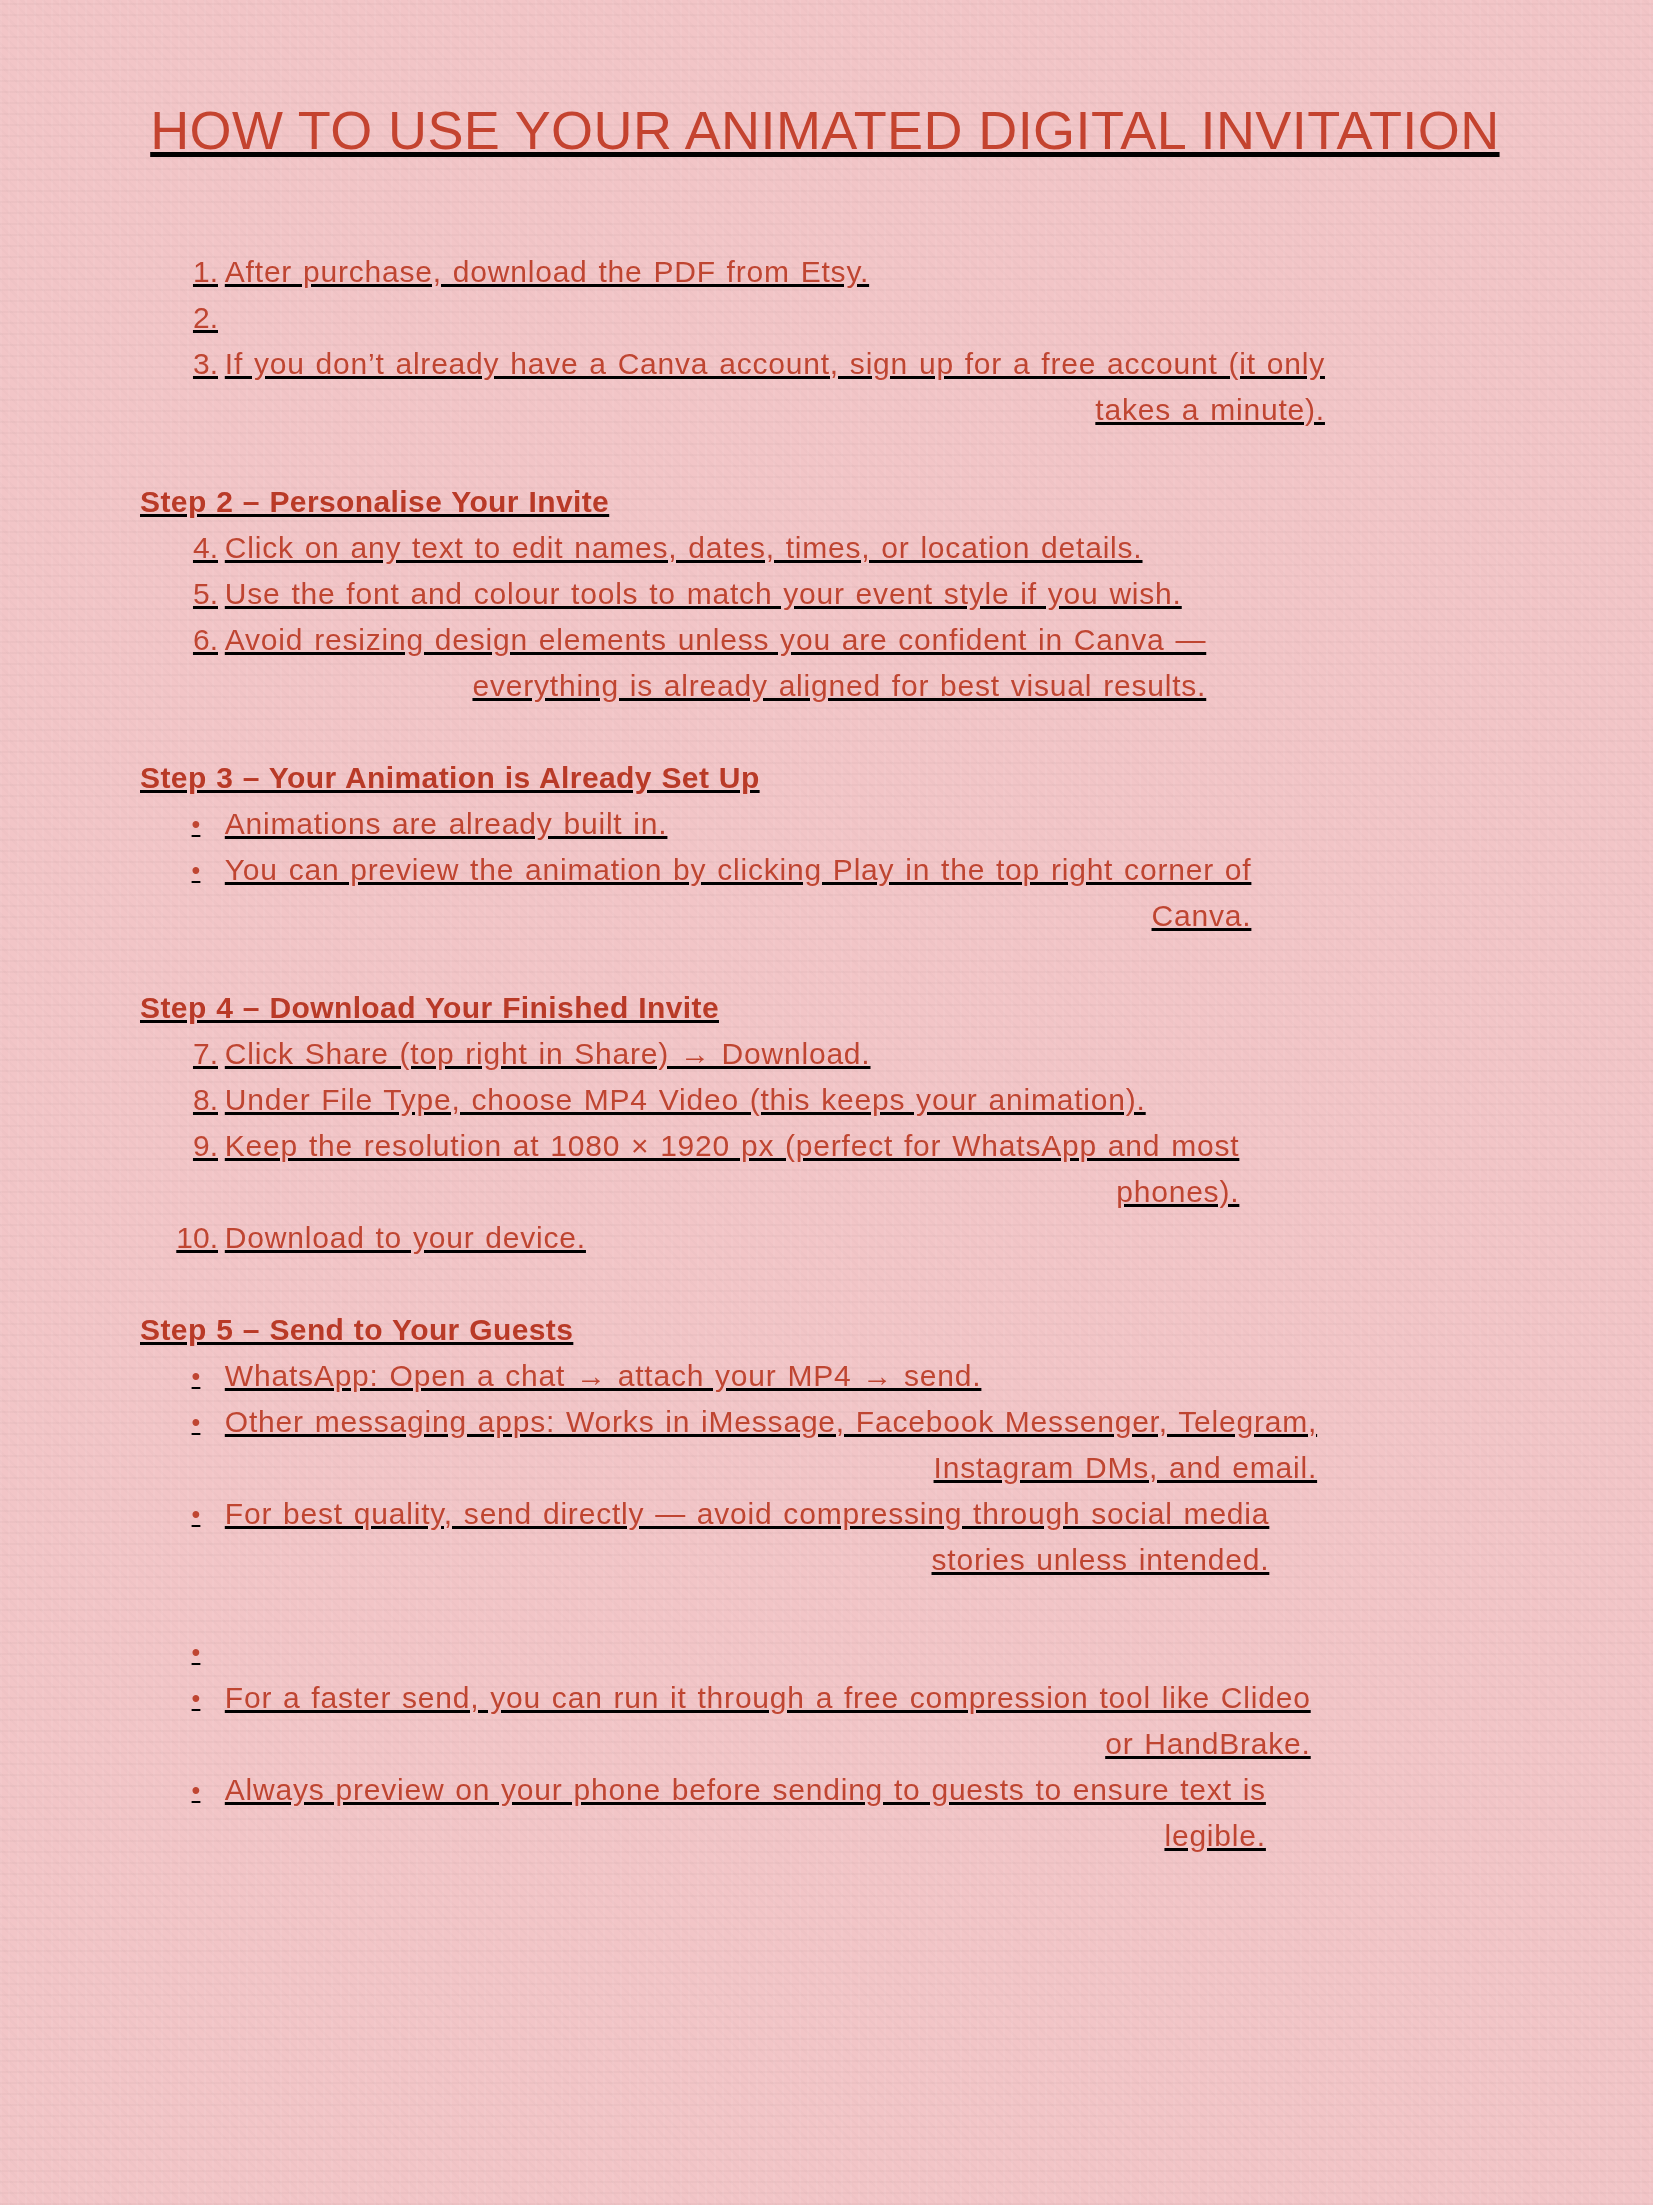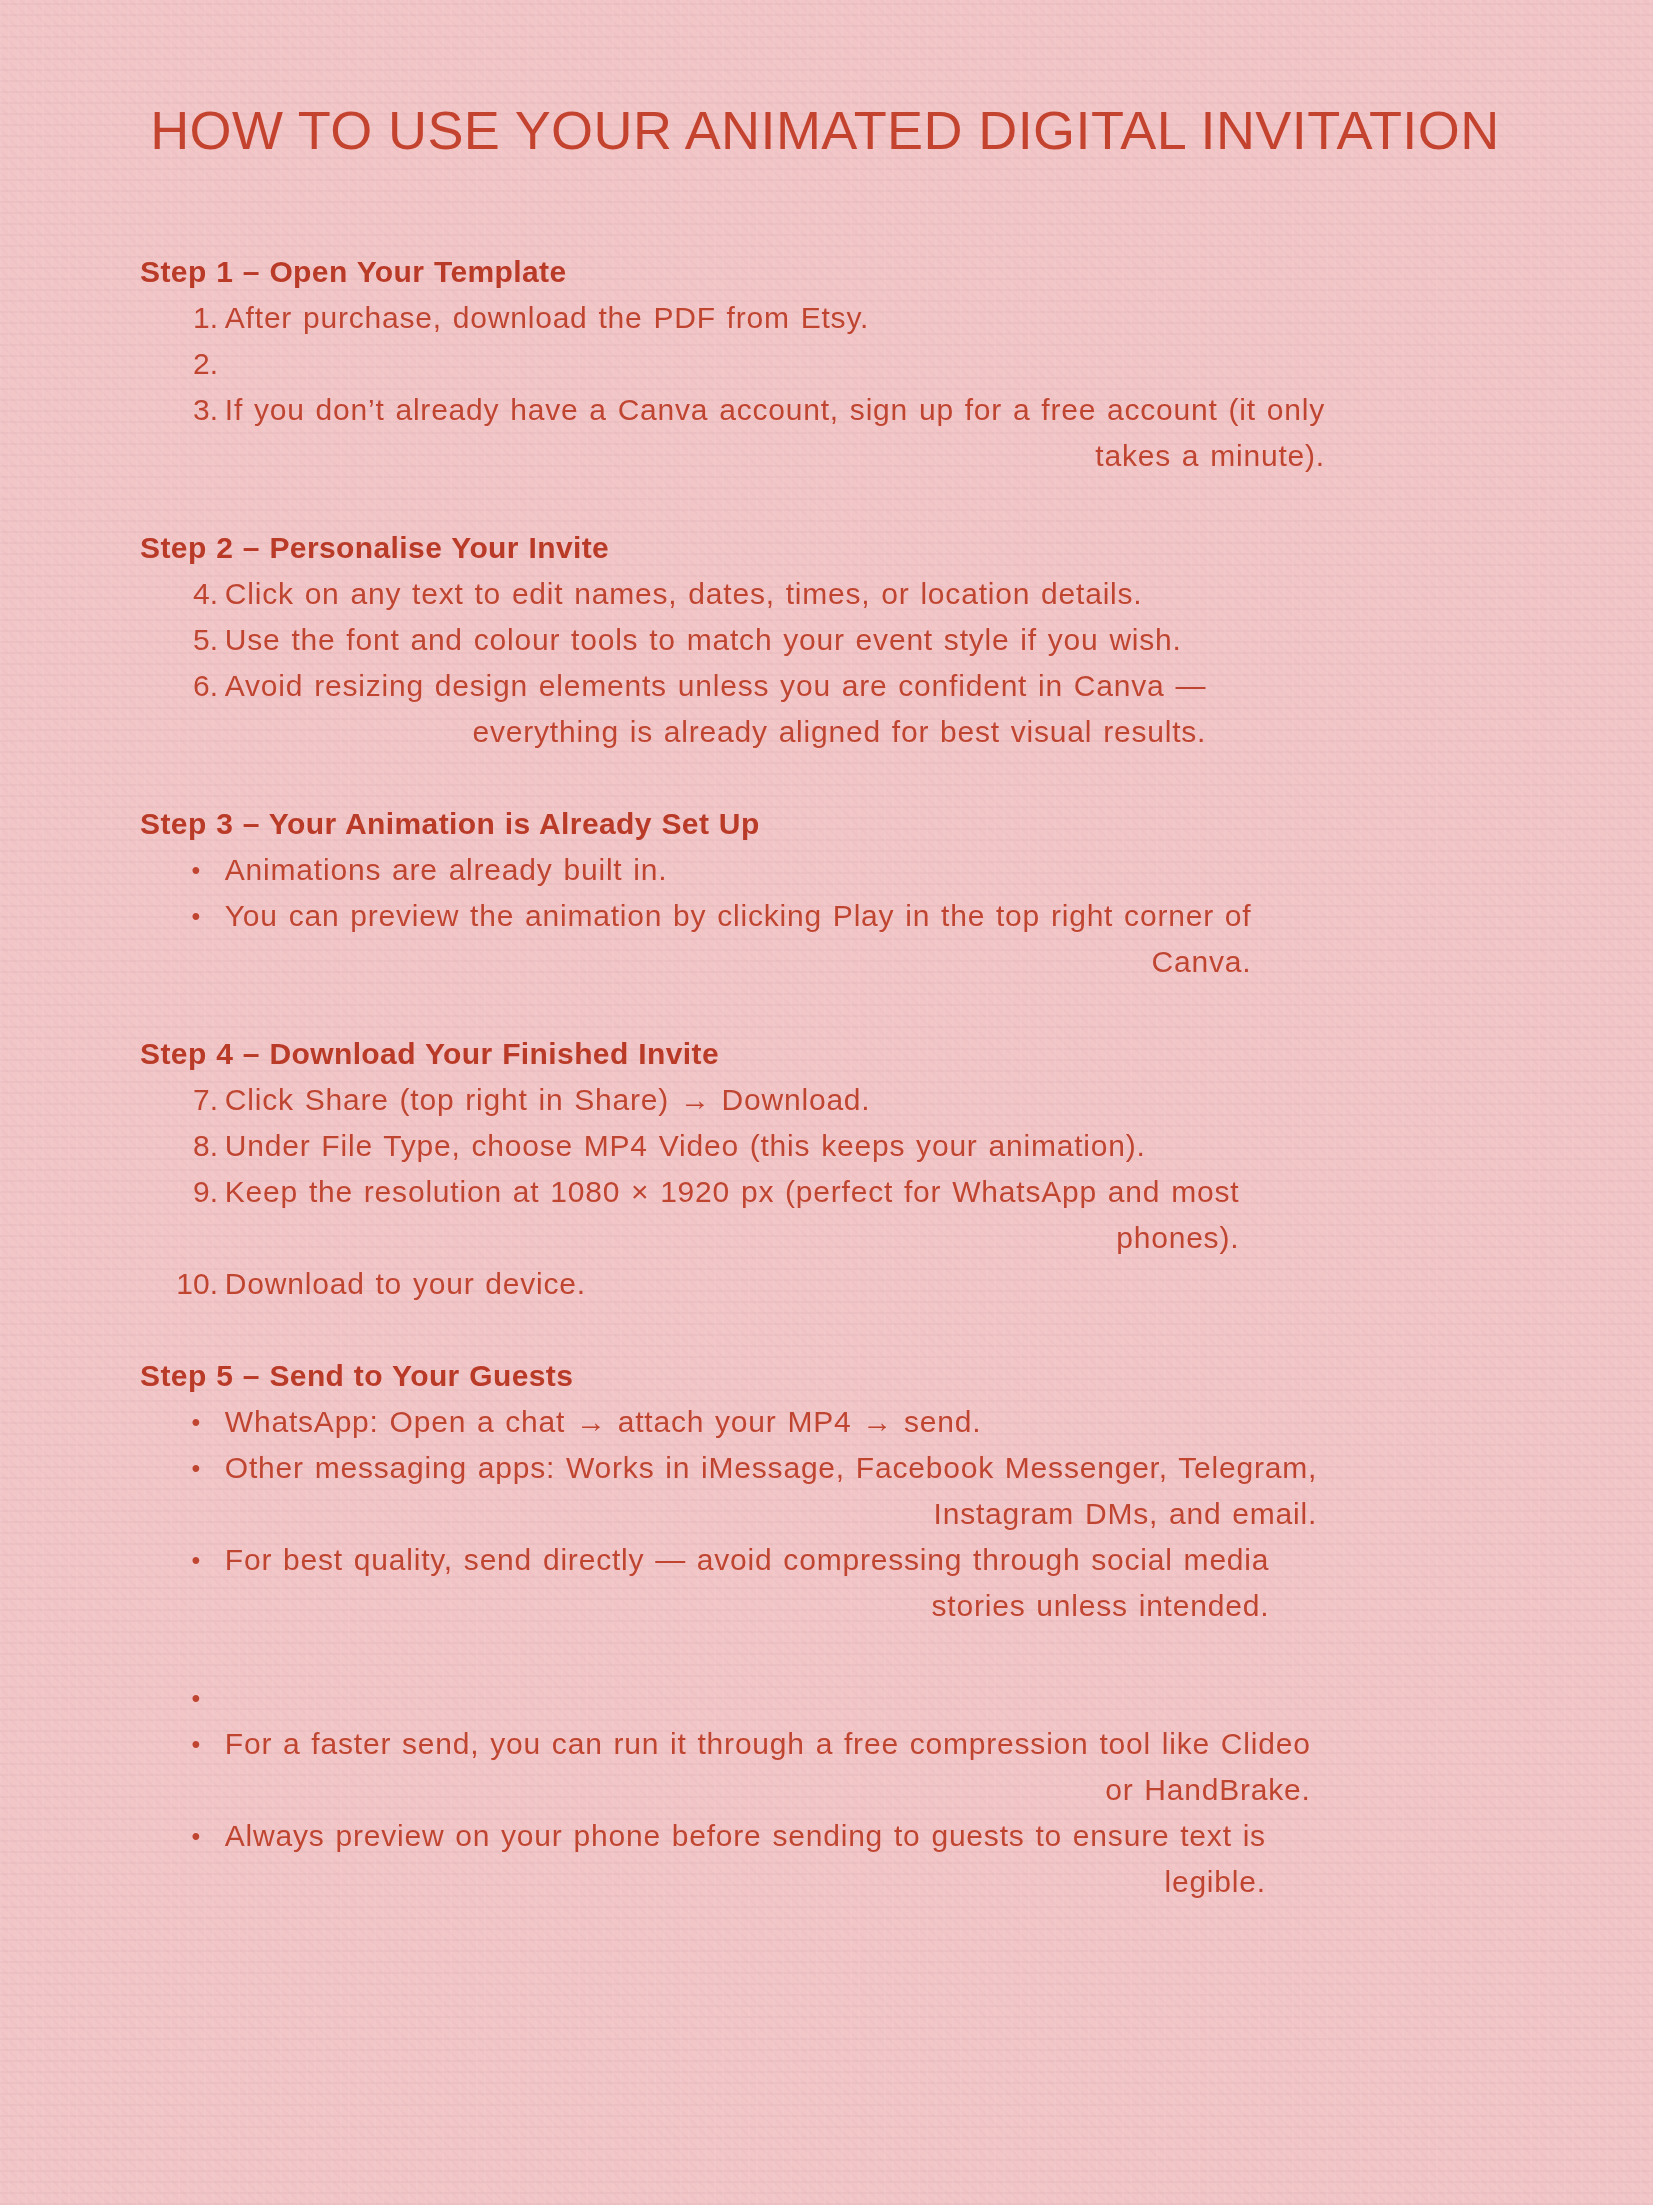--- a/index.html
+++ b/index.html
@@ -18,20 +18,21 @@
     background-color: var(--bg);
     background-image:
       repeating-linear-gradient(0deg, rgba(0,0,0,0.022) 0 1.7px, rgba(0,0,0,0) 1.7px 11px),
       repeating-linear-gradient(90deg, rgba(255,255,255,0.055) 0 1.7px, rgba(255,255,255,0) 1.7px 8.5px),
       repeating-linear-gradient(45deg, rgba(0,0,0,0.01) 0 2.5px, rgba(0,0,0,0) 2.5px 7.6px);
   }
   .page {
     width: 100%;
     height: 100%;
     padding: 100px 81px 0 140px;
+    text-decoration: underline;
   }
   .title {
     font-size: 54px;
     font-weight: 400;
     line-height: 61px;
     letter-spacing: 0.4px;
     color: var(--title);
     margin: 0 0 88px 10.2px;
     white-space: nowrap;
   }
@@ -74,21 +75,20 @@
     text-align: right;
   }
 </style>
 </head>
 <body>
 
 <div class="page">
   <h1 class="title">HOW TO USE YOUR ANIMATED DIGITAL INVITATION</h1>
   <div>
   <section class="section">
-    <h2 class="heading">Step 1 – Open Your Template</h2>
     <div>
   <div class="item">
     <span class="marker">1.</span>
     <span class="text">After purchase, download the PDF from Etsy.</span>
   </div>
 
   <div class="item">
     <span class="marker">2.</span>
   </div>
 

